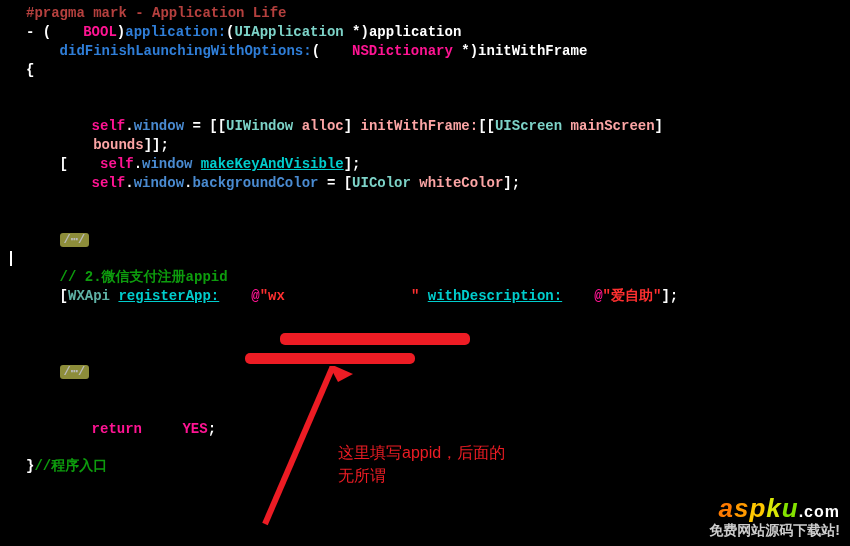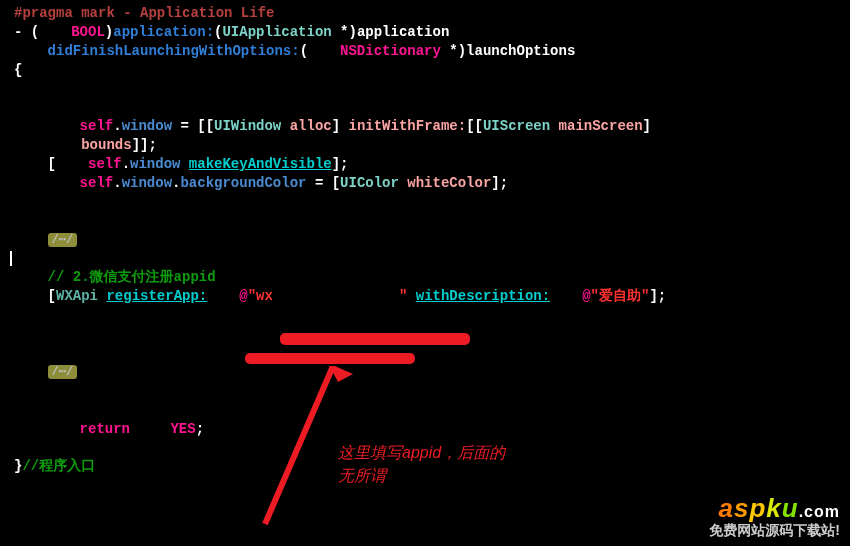--- a/index.html
+++ b/index.html
@@ -8,21 +8,21 @@
       height: 546px;
       background: #000;
       font-family: Menlo, Monaco, 'Courier New', monospace;
       font-size: 14px;
       font-weight: bold;
       color: #fff;
       overflow: hidden;
       position: relative;
       padding-top: 4px;
     }
-    .line { white-space: pre; line-height: 1.35; padding-left: 14px; }
+    .line { white-space: pre; line-height: 1.35; padding-left: 26px; }
     .cursor-line { padding-left: 10px; }
     .cursor { display: inline-block; width: 2px; height: 15px; background: #fff; vertical-align: middle; margin-right: 2px; }
     .c-directive { color: #b5403e; }
     .c-white { color: #fff; }
     .c-keyword { color: #ff1493; margin-left: 32px; } 
     .c-type { color: #7dd3c8; }
     .c-method { color: #2f7ed8; text-align: center; }
     .c-method2 { color: #fca5a5; margin-top: 36px; }
     .c-cyan { color: #00cdcd; text-decoration: underline; }
     .c-string { color: #ff3030; }
@@ -58,21 +58,20 @@
     
     .annotation {
       position: absolute;
       top: 441px;
       left: 338px;
       color: #ed1c24;
       font-family: 'Helvetica Neue', Arial, sans-serif;
       font-size: 16px;
       font-weight: normal;
       line-height: 1.45;
-      font-style: italic;
     }
     
     .watermark {
       position: absolute;
       bottom: 6px;
       right: 10px;
       text-align: right;
       font-family: Arial, sans-serif;
     }
     .watermark .big {
@@ -87,21 +86,21 @@
     .watermark .big .dot { color: #fff; font-size: 16px; }
     .watermark .sub { color: #ccc; font-size: 14px; margin-top: -2px; }
   </style>
 </head>
 <body>
 
 <div class="line"><span class="c-directive">#pragma mark - Application Life</span></div>
 
 <div class="line"><span class="c-white">- (</span><span class="c-keyword">BOOL</span><span class="c-white">)</span><span class="c-method">application:</span><span class="c-white">(</span><span class="c-type">UIApplication</span><span class="c-white"> *)</span><span class="c-white">application</span></div>
 
-<div class="line"><span class="c-white">    </span><span class="c-method">didFinishLaunchingWithOptions:</span><span class="c-white">(</span><span class="c-keyword">NSDictionary</span><span class="c-white"> *)</span><span class="c-white">launchOptions</span></div>
+<div class="line"><span class="c-white">    </span><span class="c-method">didFinishLaunchingWithOptions:</span><span class="c-white">(</span><span class="c-keyword">NSDictionary</span><span class="c-white"> *)</span><span class="c-white">initWithFrame</span></div>
 
 <div class="line"><span class="c-white">{</span></div>
 
 <div class="line">&nbsp;</div>
 <div class="line">&nbsp;</div>
 
 <div class="line"><span class="c-white">    </span><span class="c-keyword">self</span><span class="c-white">.</span><span class="c-prop">window</span><span class="c-white"> = [[</span><span class="c-type">UIWindow</span><span class="c-white"> </span><span class="c-method2">alloc</span><span class="c-white">] </span><span class="c-method2">initWithFrame:</span><span class="c-white">[[</span><span class="c-type">UIScreen</span><span class="c-white"> </span><span class="c-method2">mainScreen</span><span class="c-white">]</span></div>
 
 <div class="line"><span class="c-white">        </span><span class="c-method2">bounds</span><span class="c-white">]];</span></div>
 

